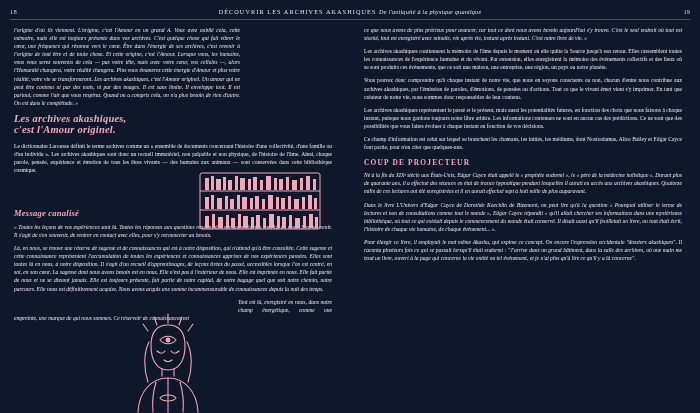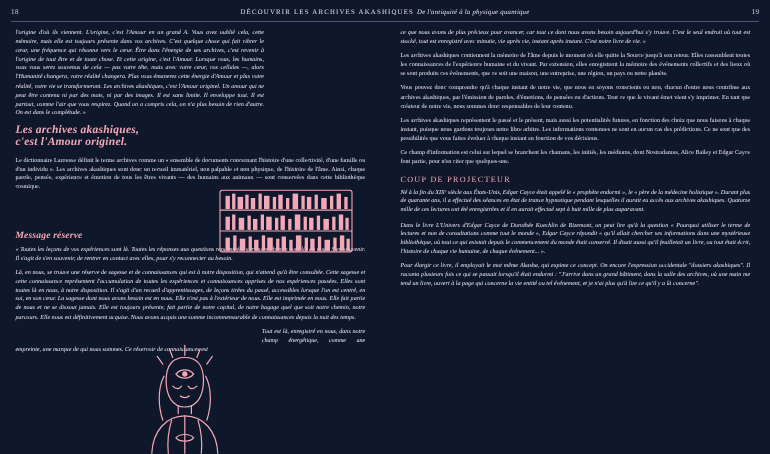--- a/index.html
+++ b/index.html
@@ -100,21 +100,21 @@
     letter-spacing: .2px;
   }
   .h-accent.small {
     font-size: 8.6px;
     line-height: 9.6px;
   }
   .h-caps {
     font-size: 7.4px;
     letter-spacing: 1.2px;
     color: #f3a8b8;
-    font-weight: normal;
+    font-weight: bold;
     text-transform: uppercase;
     margin: 7px 0 4px 0;
   }
   .indent-left { margin-right: 92px; }
 
   
   .shelf-illus {
     position: absolute;
     left: 196px;
     top: 170px;
@@ -166,21 +166,21 @@
 
     <p class="roman" style="margin-top:6px">Le dictionnaire Larousse définit le terme archives comme un « ensemble de documents concernant l'histoire d'une collectivité, d'une famille ou d'un individu ». Les archives akashiques sont donc un recueil immatériel, non palpable et non physique, de l'histoire de l'âme. Ainsi, chaque parole, pensée, expérience et émotion de tous les êtres vivants — des humains aux animaux — sont conservées dans cette bibliothèque cosmique.</p>
 
     <div class="shape-shelf-left"></div>
     <div class="shape-shelf-left"></div>
     <div class="shape-shelf-left"></div>
     <div class="shape-shelf-left"></div>
     <div class="shape-shelf-left"></div>
     <div class="shape-shelf-left"></div>
 
-    <div class="h-accent small" style="clear:both;">Message réserve</div>
+    <div class="h-accent small" style="clear:both;">Message canalisé</div>
 
     <p>« Toutes les leçons de vos expériences sont là. Toutes les réponses aux questions rencontrées sur notre chemin sont là, en nous. S'en souvenir. Il s'agit de s'en souvenir, de rentrer en contact avec elles, pour s'y reconnecter au besoin.</p>
     <p>Là, en nous, se trouve une réserve de sagesse et de connaissances qui est à notre disposition, qui n'attend qu'à être consultée. Cette sagesse et cette connaissance représentent l'accumulation de toutes les expériences et connaissances apprises de nos expériences passées. Elles sont toutes là en nous, à notre disposition. Il s'agit d'un recueil d'apprentissages, de leçons tirées du passé, accessibles lorsque l'on est centré, en soi, en son cœur. La sagesse dont nous avons besoin est en nous. Elle n'est pas à l'extérieur de nous. Elle est imprimée en nous. Elle fait partie de nous et ne se dissout jamais. Elle est toujours présente, fait partie de notre capital, de notre bagage quel que soit notre chemin, notre parcours. Elle nous est définitivement acquise. Nous avons acquis une somme incommensurable de connaissances depuis la nuit des temps.</p>
 
     <div class="shape-figure"></div>
     <div class="shape-figure"></div>
 
     <p>Tout est là, enregistré en nous, dans notre champ énergétique, comme une empreinte, une marque de qui nous sommes. Ce réservoir de connaissances est</p>
   </div>
 

